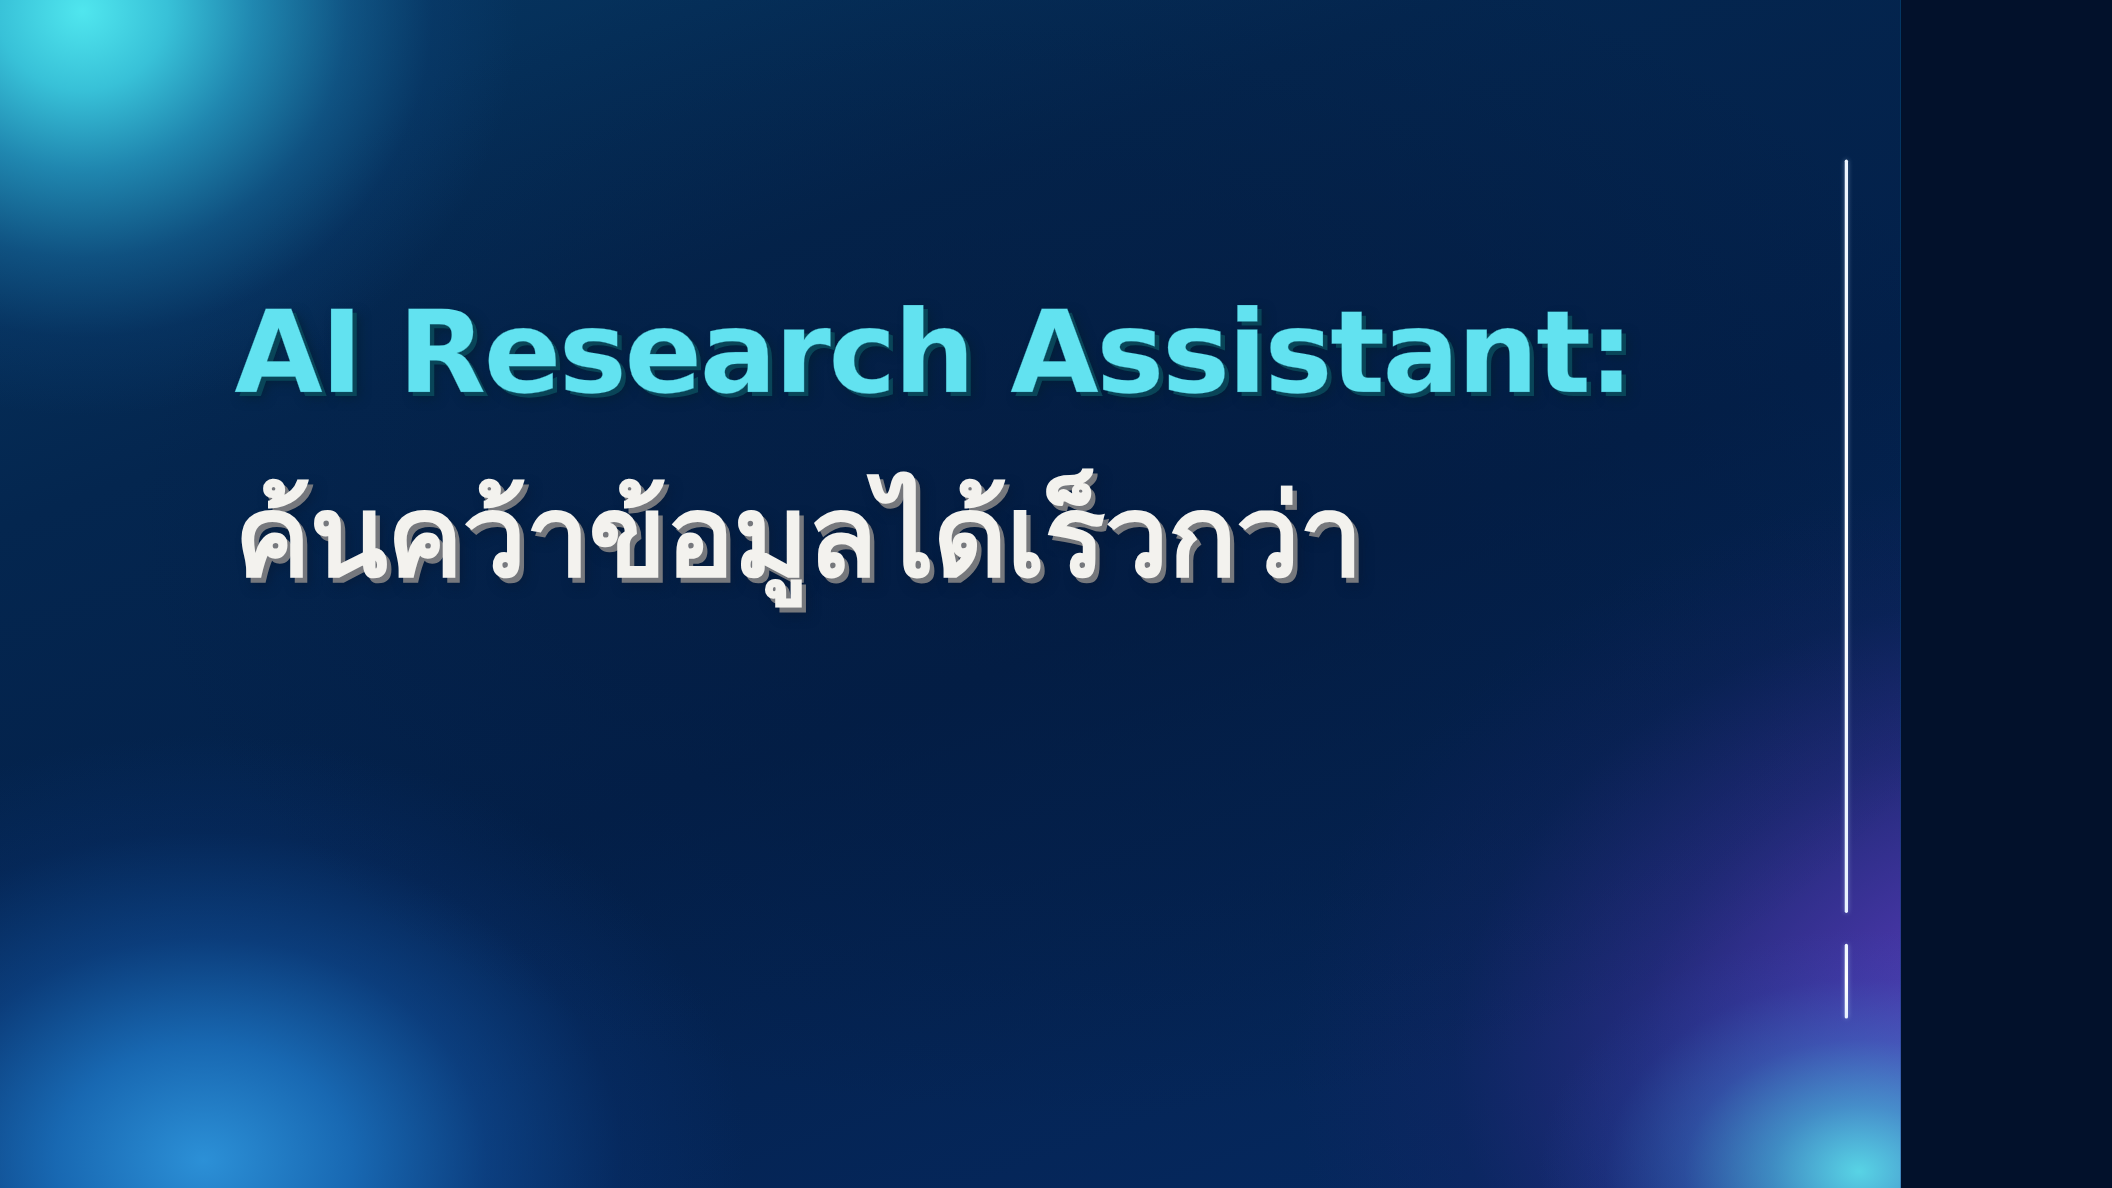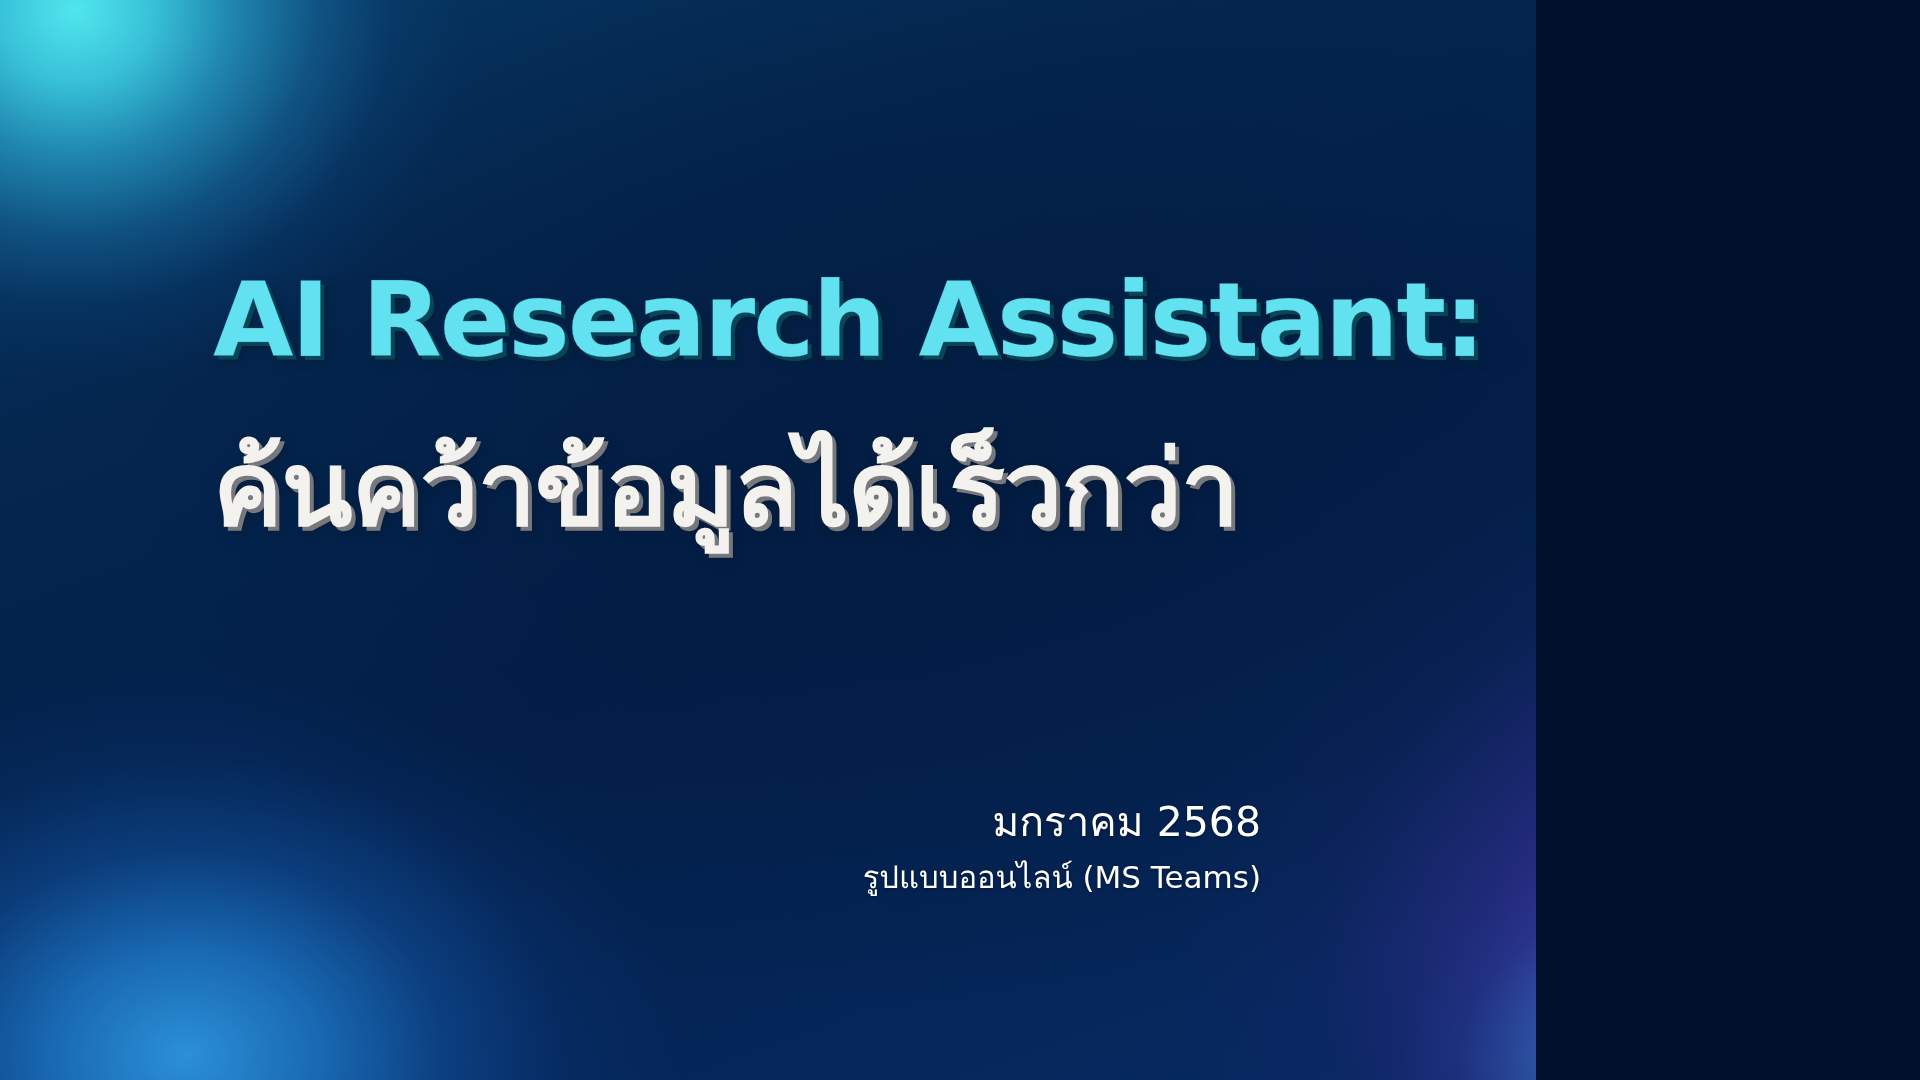--- a/index.html
+++ b/index.html
@@ -8,21 +8,21 @@
   html, body {
     width:1920px; height:1080px;
     overflow:hidden;
     background:#02112b;
     font-family:"Liberation Sans", sans-serif;
   }
 
   
   .slide {
     position:relative;
-    width:1536px; height:1080px;
+    width:1728px; height:1080px;
     overflow:hidden;
     background:#0369a1;
   }
 
   
   .bg-layer {
     position:absolute;
     inset:0;
     pointer-events:none;
   }
@@ -176,21 +176,17 @@
   <div class="bg-layer bg-cyan-br"></div>
   <div class="bg-layer bg-blue-bl"></div>
   <div class="bg-layer bg-veil"></div>
   <div class="bg-layer bg-cyan-tl"></div>
 
   <div class="headline">
     <div class="title-main">AI Research Assistant:</div>
     <div class="title-sub">ค้นคว้าข้อมูลได้เร็วกว่า</div>
   </div>
 
-  <div class="meta">
-    <div class="meta-date">มกราคม 2568</div>
-    <div class="meta-format">รูปแบบออนไลน์ (MS Teams)</div>
-  </div>
 
   <div class="rule rule-top"></div>
   <div class="rule rule-bottom"></div>
 
 </div>
 
 </body></html>

